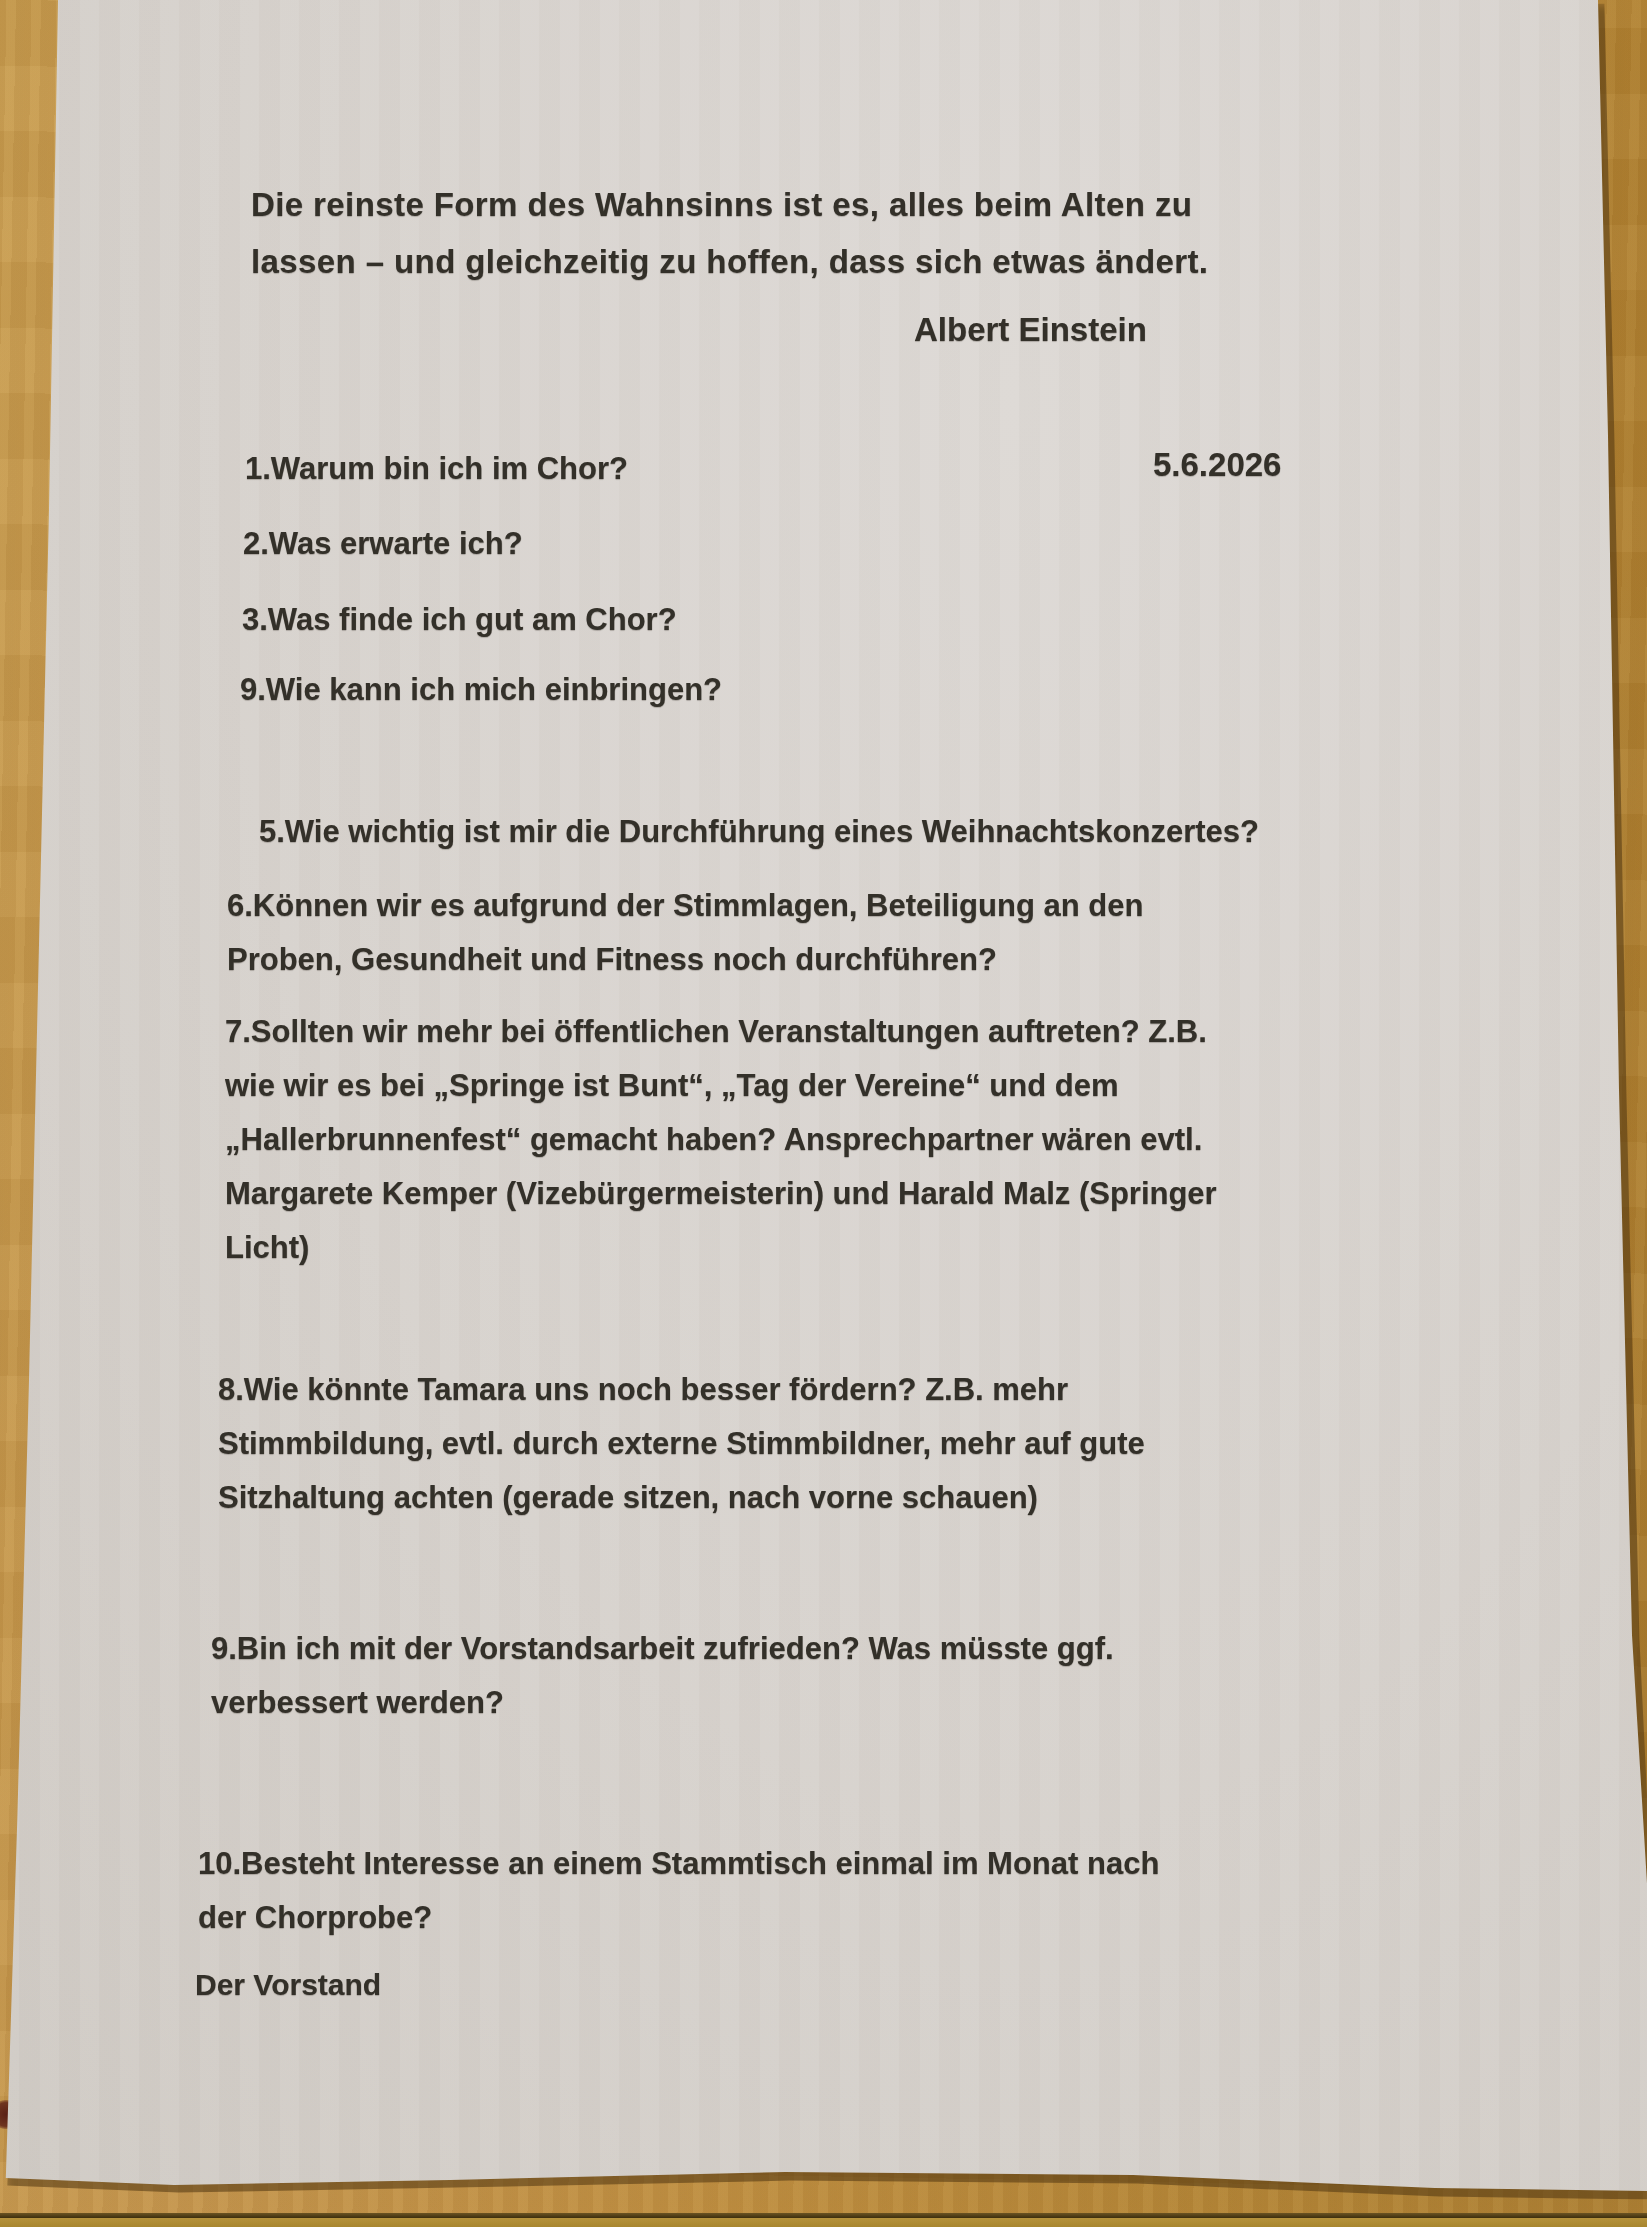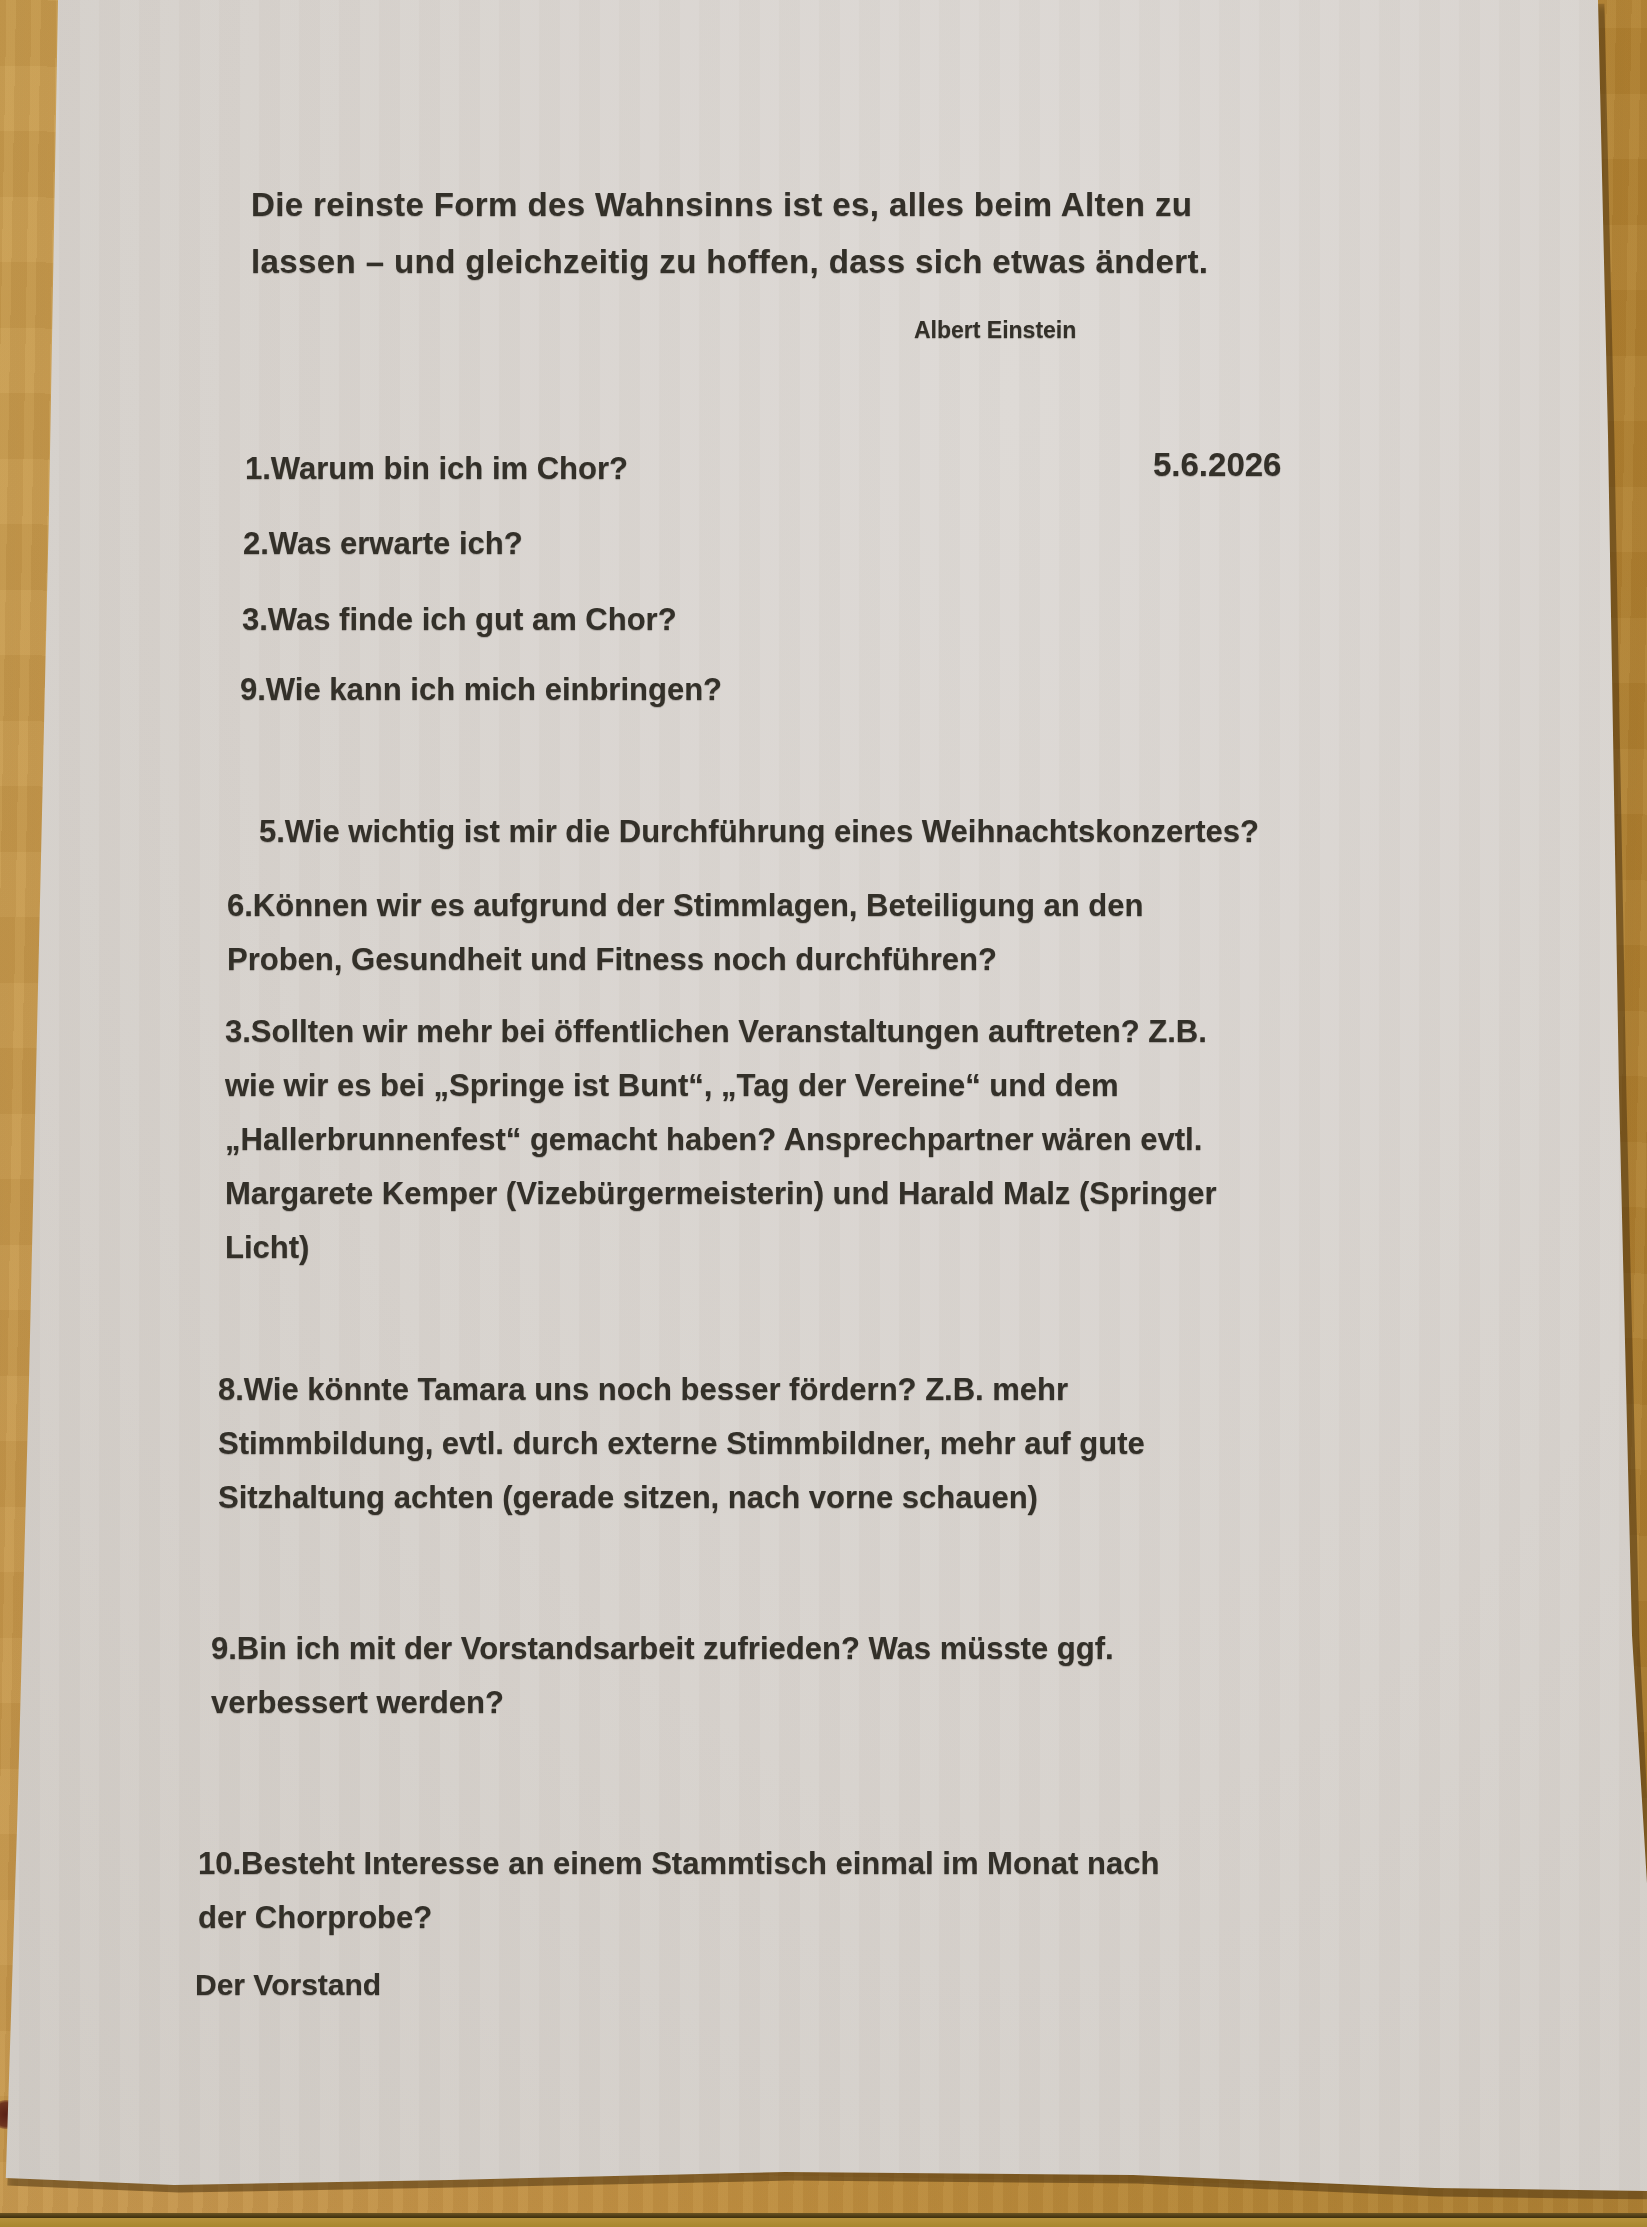--- a/index.html
+++ b/index.html
@@ -50,21 +50,21 @@
       radial-gradient(ellipse at 62% 18%, #ddd9d5 0%, #d7d2cd 55%, #cfcac4 100%);
   }
   .ink{
     position:absolute;
     color:#333029;
     font-weight:bold;
     white-space:pre-line;
     text-shadow:0 0.7px 0.7px rgba(60,55,48,.28), 0.4px 0 0.4px rgba(60,55,48,.22);
   }
   .quote{font-size:33px;line-height:57px;letter-spacing:0.4px;}
-  .attr{font-size:23px;line-height:38px;}
+  .attr{font-size:33px;line-height:38px;}
   .q{font-size:31px;line-height:54px;}
   .date{font-size:33px;line-height:39px;}
   .sig{font-size:30px;line-height:35px;}
   
   .wood-knot{
     position:absolute;left:-10.2px;top:2100px;width:32px;height:29px;border-radius:50%;
     background:radial-gradient(circle,#5a2016 0%,#6e3420 55%,rgba(110,60,30,0) 75%);
   }
 </style>
 </head>
@@ -94,21 +94,21 @@
 
     <div class="ink q" style="left:242px;top:593px;width:1017px;">3.Was finde ich gut am Chor?</div>
 
     <div class="ink q" style="left:240px;top:663px;width:1017px;">9.Wie kann ich mich einbringen?</div>
 
     <div class="ink q" style="left:231px;top:805px;width:1344px;margin-left:28px;">5.Wie wichtig ist mir die Durchführung eines Weihnachtskonzertes?</div>
 
     <div class="ink q" style="left:227px;top:879px;width:1344px;">6.Können wir es aufgrund der Stimmlagen, Beteiligung an den
 Proben, Gesundheit und Fitness noch durchführen?</div>
 
-    <div class="ink q" style="left:225px;top:1005px;width:1344px;line-height:54px;">3.Sollten wir mehr bei öffentlichen Veranstaltungen auftreten? Z.B.
+    <div class="ink q" style="left:225px;top:1005px;width:1344px;line-height:54px;">7.Sollten wir mehr bei öffentlichen Veranstaltungen auftreten? Z.B.
 wie wir es bei „Springe ist Bunt“, „Tag der Vereine“ und dem
 „Hallerbrunnenfest“ gemacht haben? Ansprechpartner wären evtl.
 Margarete Kemper (Vizebürgermeisterin) und Harald Malz (Springer
 Licht)</div>
 
     <div class="ink q" style="left:218px;top:1363px;width:1344px;">8.Wie könnte Tamara uns noch besser fördern? Z.B. mehr
 Stimmbildung, evtl. durch externe Stimmbildner, mehr auf gute
 Sitzhaltung achten (gerade sitzen, nach vorne schauen)</div>
 
     <div class="ink q" style="left:211px;top:1622px;width:1344px;">9.Bin ich mit der Vorstandsarbeit zufrieden? Was müsste ggf.

